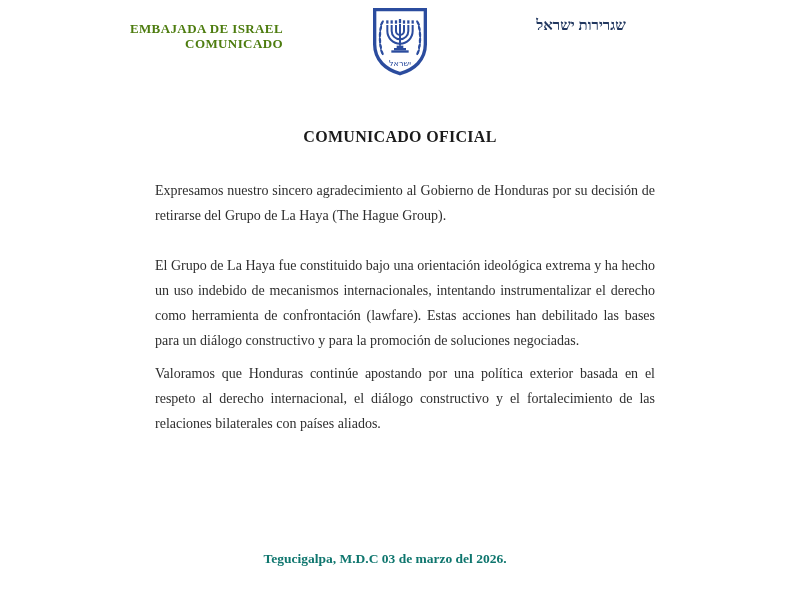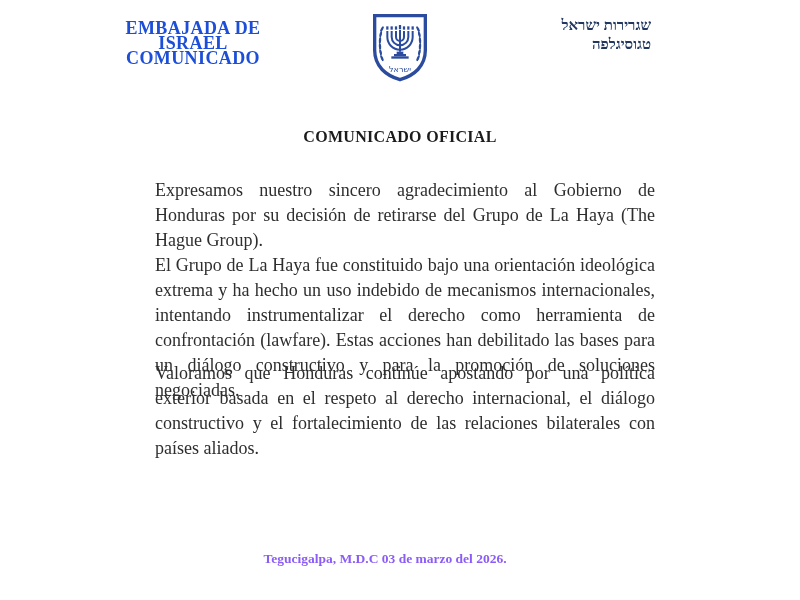--- a/index.html
+++ b/index.html
@@ -1,45 +1,45 @@
 <!DOCTYPE html>
 <html><head>
 <meta charset="utf-8">
 <style>
   html,body{margin:0;padding:0;background:#ffffff;}
   .page{
     position:relative;width:800px;height:600px;background:#ffffff;
     font-family:"Liberation Serif","DejaVu Serif",serif;overflow:hidden;
   }
   .hdr-left{
-    position:absolute;left:103px;top:21px;width:180px;text-align:center;
-    color:#1d4ed8;font-weight:bold;font-size:18px;line-height:15px;letter-spacing:0.4px;
+    position:absolute;left:103px;top:21px;width:180px;text-align:right;
+    color:#4d7c0f;font-weight:bold;font-size:13px;line-height:15px;letter-spacing:0.4px;
   }
-  .emblem{position:absolute;left:368px;top:13px;width:64px;height:70px;}
+  .emblem{position:absolute;left:368px;top:7px;width:64px;height:70px;}
   .emblem svg{display:block;width:100%;height:100%;}
   .hdr-right{
-    position:absolute;left:511px;top:16px;width:140px;
+    position:absolute;left:511px;top:16px;width:140px;text-align:center;
     color:#21375f;font-weight:bold;font-size:15px;line-height:19px;
     font-family:"Liberation Serif","DejaVu Sans",serif;
   }
   .title{
     position:absolute;left:0;top:127px;width:800px;margin:0;text-align:center;
     font-size:16px;font-weight:bold;color:#1b1b1b;letter-spacing:0.3px;line-height:20px;
   }
   .body-par{
     position:absolute;left:155px;width:500px;margin:0;text-align:justify;
-    font-size:18px;line-height:25px;color:#2e2e2e;
+    font-size:14px;line-height:25px;color:#2e2e2e;
   }
   .p1{top:178px;}
   .p2{top:253px;}
   .p3{top:361px;}
   .p4{top:463px;}
   .dateline{
     position:absolute;left:85px;top:549px;width:600px;text-align:center;
-    font-weight:bold;font-size:13.5px;line-height:20px;color:#8b5cf6;
+    font-weight:bold;font-size:13.5px;line-height:20px;color:#0f766e;
   }
 </style>
 </head>
 <body>
 
 <div class="page">
 
   <div class="hdr-left">
     <div>EMBAJADA DE ISRAEL</div>
     <div>COMUNICADO</div>
@@ -89,21 +89,20 @@
         <ellipse cx="78" cy="41" rx="1.8" ry="4.5" transform="rotate(-5 78 41)"></ellipse>
         <ellipse cx="77" cy="32" rx="1.8" ry="4.5" transform="rotate(-15 77 32)"></ellipse>
         <ellipse cx="75" cy="24" rx="1.8" ry="4.5" transform="rotate(-30 75 24)"></ellipse>
       </g>
       <text x="48" y="89" text-anchor="middle" font-size="12" fill="#2b4c9e" font-family="DejaVu Sans, sans-serif">ישראל</text>
     </svg>
   </div>
 
   <div class="hdr-right">
     <div dir="rtl">שגרירות ישראל</div>
-    <div dir="rtl">טגוסיגלפה</div>
   </div>
 
   <h1 class="title">COMUNICADO OFICIAL</h1>
 
   <p class="body-par p1">Expresamos nuestro sincero agradecimiento al Gobierno de Honduras por su decisión de retirarse del Grupo de La Haya (The Hague Group).</p>
   <p class="body-par p2">El Grupo de La Haya fue constituido bajo una orientación ideológica extrema y ha hecho un uso indebido de mecanismos internacionales, intentando instrumentalizar el derecho como herramienta de confrontación (lawfare). Estas acciones han debilitado las bases para un diálogo constructivo y para la promoción de soluciones negociadas.</p>
   <p class="body-par p3">Valoramos que Honduras continúe apostando por una política exterior basada en el respeto al derecho internacional, el diálogo constructivo y el fortalecimiento de las relaciones bilaterales con países aliados.</p>
 
   <div class="dateline">Tegucigalpa, M.D.C 03 de marzo del 2026.</div>
 

